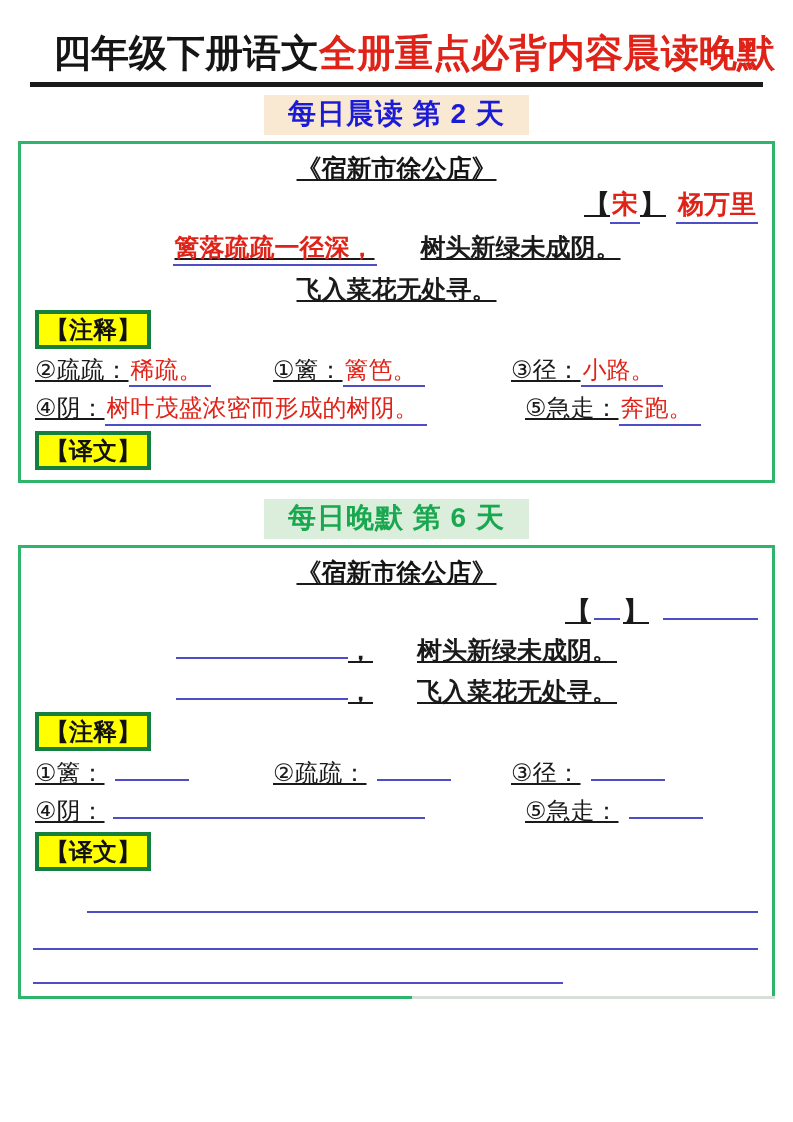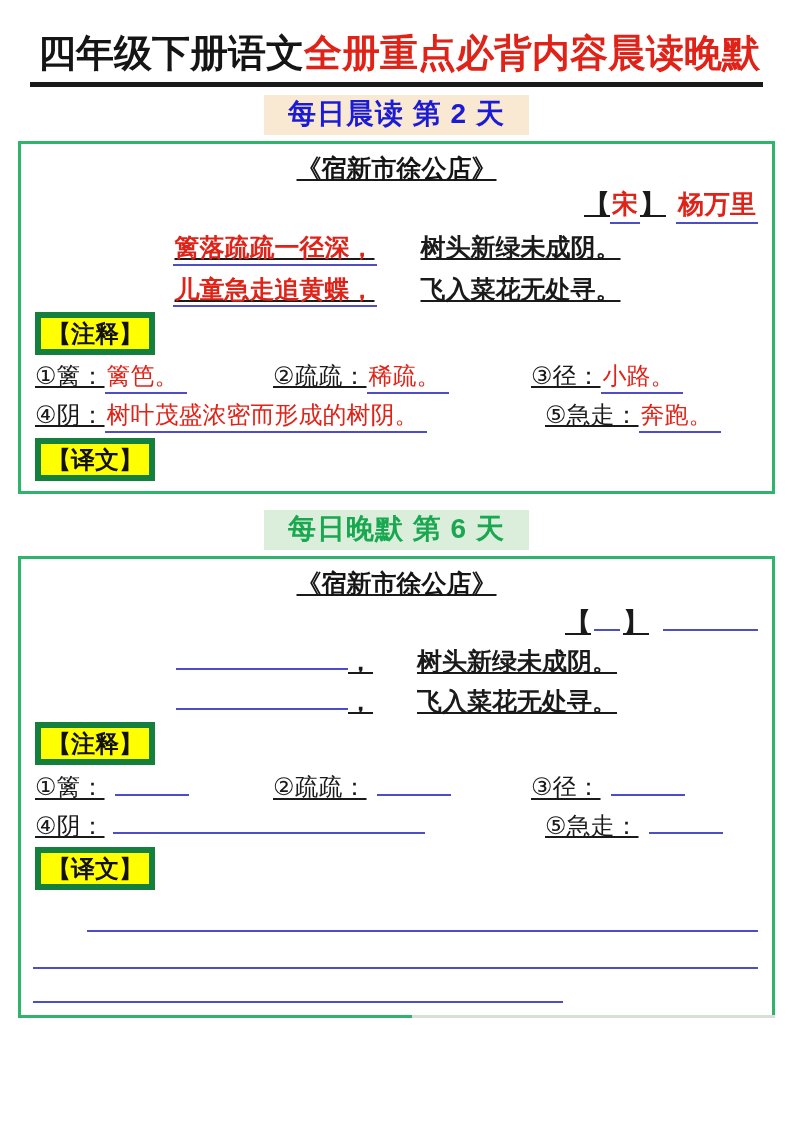--- a/index.html
+++ b/index.html
@@ -7,21 +7,21 @@
   .page {
     width:793px; height:1122px; margin:0 auto; background:#ffffff;
     overflow:hidden; position:relative;
     font-family:"Liberation Sans","DejaVu Sans",sans-serif;
     color:#1a1a1a;
   }
   
   .main-title {
     margin:30px 18px 0 38px;
     font-size:38px; font-weight:bold; line-height:46px;
-    white-space:nowrap; letter-spacing:0;
+    white-space:nowrap; letter-spacing:0;text-align:right;
   }
   .t-black { color:#151515; }
   .t-red   { color:#e02318; }
   .title-rule {
     margin:6px 30px 0 30px; height:3px;
     border-top:3px solid #1a1a1a; border-bottom:2px solid #1a1a1a;
   }
   
   .section-header { text-align:center; margin-top:8px; }
   .section-header.evening-gap { margin-top:16px; }
@@ -53,27 +53,27 @@
     border-bottom:2px solid #4d4dc6; padding:0 2px 2px;
   }
   .author { margin-left:10px; }
   .poem-line {
     display:flex; justify-content:center; align-items:baseline; gap:44px;
     font-size:25px; font-weight:bold; line-height:32px; margin-top:7px;
   }
   
   .badge-row { margin-top:5px; }
   .badge {
-    display:inline-block; background:#ffff00; border:6px solid #15803d;
+    display:inline-block; background:#ffff00; border:4px solid #15803d;
     font-size:24px; font-weight:bold; line-height:29px; padding:1px 6px; color:#111;
   }
   
   .notes-row { display:flex; align-items:baseline; font-size:24px; line-height:32px; margin-top:5px; }
   .note { white-space:nowrap; }
-  .cell-a { width:238px; } .cell-b { width:238px; } .cell-c { flex:1;margin-left:20px; }
+  .cell-a { width:238px; } .cell-b { width:238px; } .cell-c { flex:1; }
   .cell-wide { width:490px; }
   .ans { padding-right:8px; }
   
   .translation {
     margin:4px 0 0; font-size:24px; line-height:43px;
     text-indent:2em; text-align:justify; text-justify:inter-character;
     color:#e02318;
     text-decoration:underline; text-decoration-color:#4d4dc6;
     text-decoration-thickness:2px; text-underline-offset:8px;
   }
@@ -108,31 +108,30 @@
   <section class="box morning-box">
     <h2 class="poem-title">《宿新市徐公店》</h2>
 
     <div class="author-line"><span class="blk">【</span><span class="red ul">宋</span><span class="blk">】</span><span class="red ul author">杨万里</span></div>
 
     <div class="poem-line">
       <span class="red ul">篱落疏疏一径深，</span>
       <span class="blk">树头新绿未成阴。</span>
     </div>
     <div class="poem-line">
-      <span class="red ul">儿童急走追黄蝶，</span>
       <span class="blk">飞入菜花无处寻。</span>
     </div>
 
     <div class="badge-row">
       <span class="badge">【注释】</span>
     </div>
 
     <div class="notes-row">
+      <div class="note cell-b"><span class="blk">②疏疏：</span><span class="red ul ans">稀疏。</span></div>
       <div class="note cell-a"><span class="blk">①篱：</span><span class="red ul ans">篱笆。</span></div>
-      <div class="note cell-b"><span class="blk">②疏疏：</span><span class="red ul ans">稀疏。</span></div>
       <div class="note cell-c"><span class="blk">③径：</span><span class="red ul ans">小路。</span></div>
     </div>
     <div class="notes-row">
       <div class="note cell-wide"><span class="blk">④阴：</span><span class="red ul ans">树叶茂盛浓密而形成的树阴。</span></div>
       <div class="note cell-c"><span class="blk">⑤急走：</span><span class="red ul ans">奔跑。</span></div>
     </div>
 
     <div class="badge-row">
       <span class="badge">【译文】</span>
     </div>

